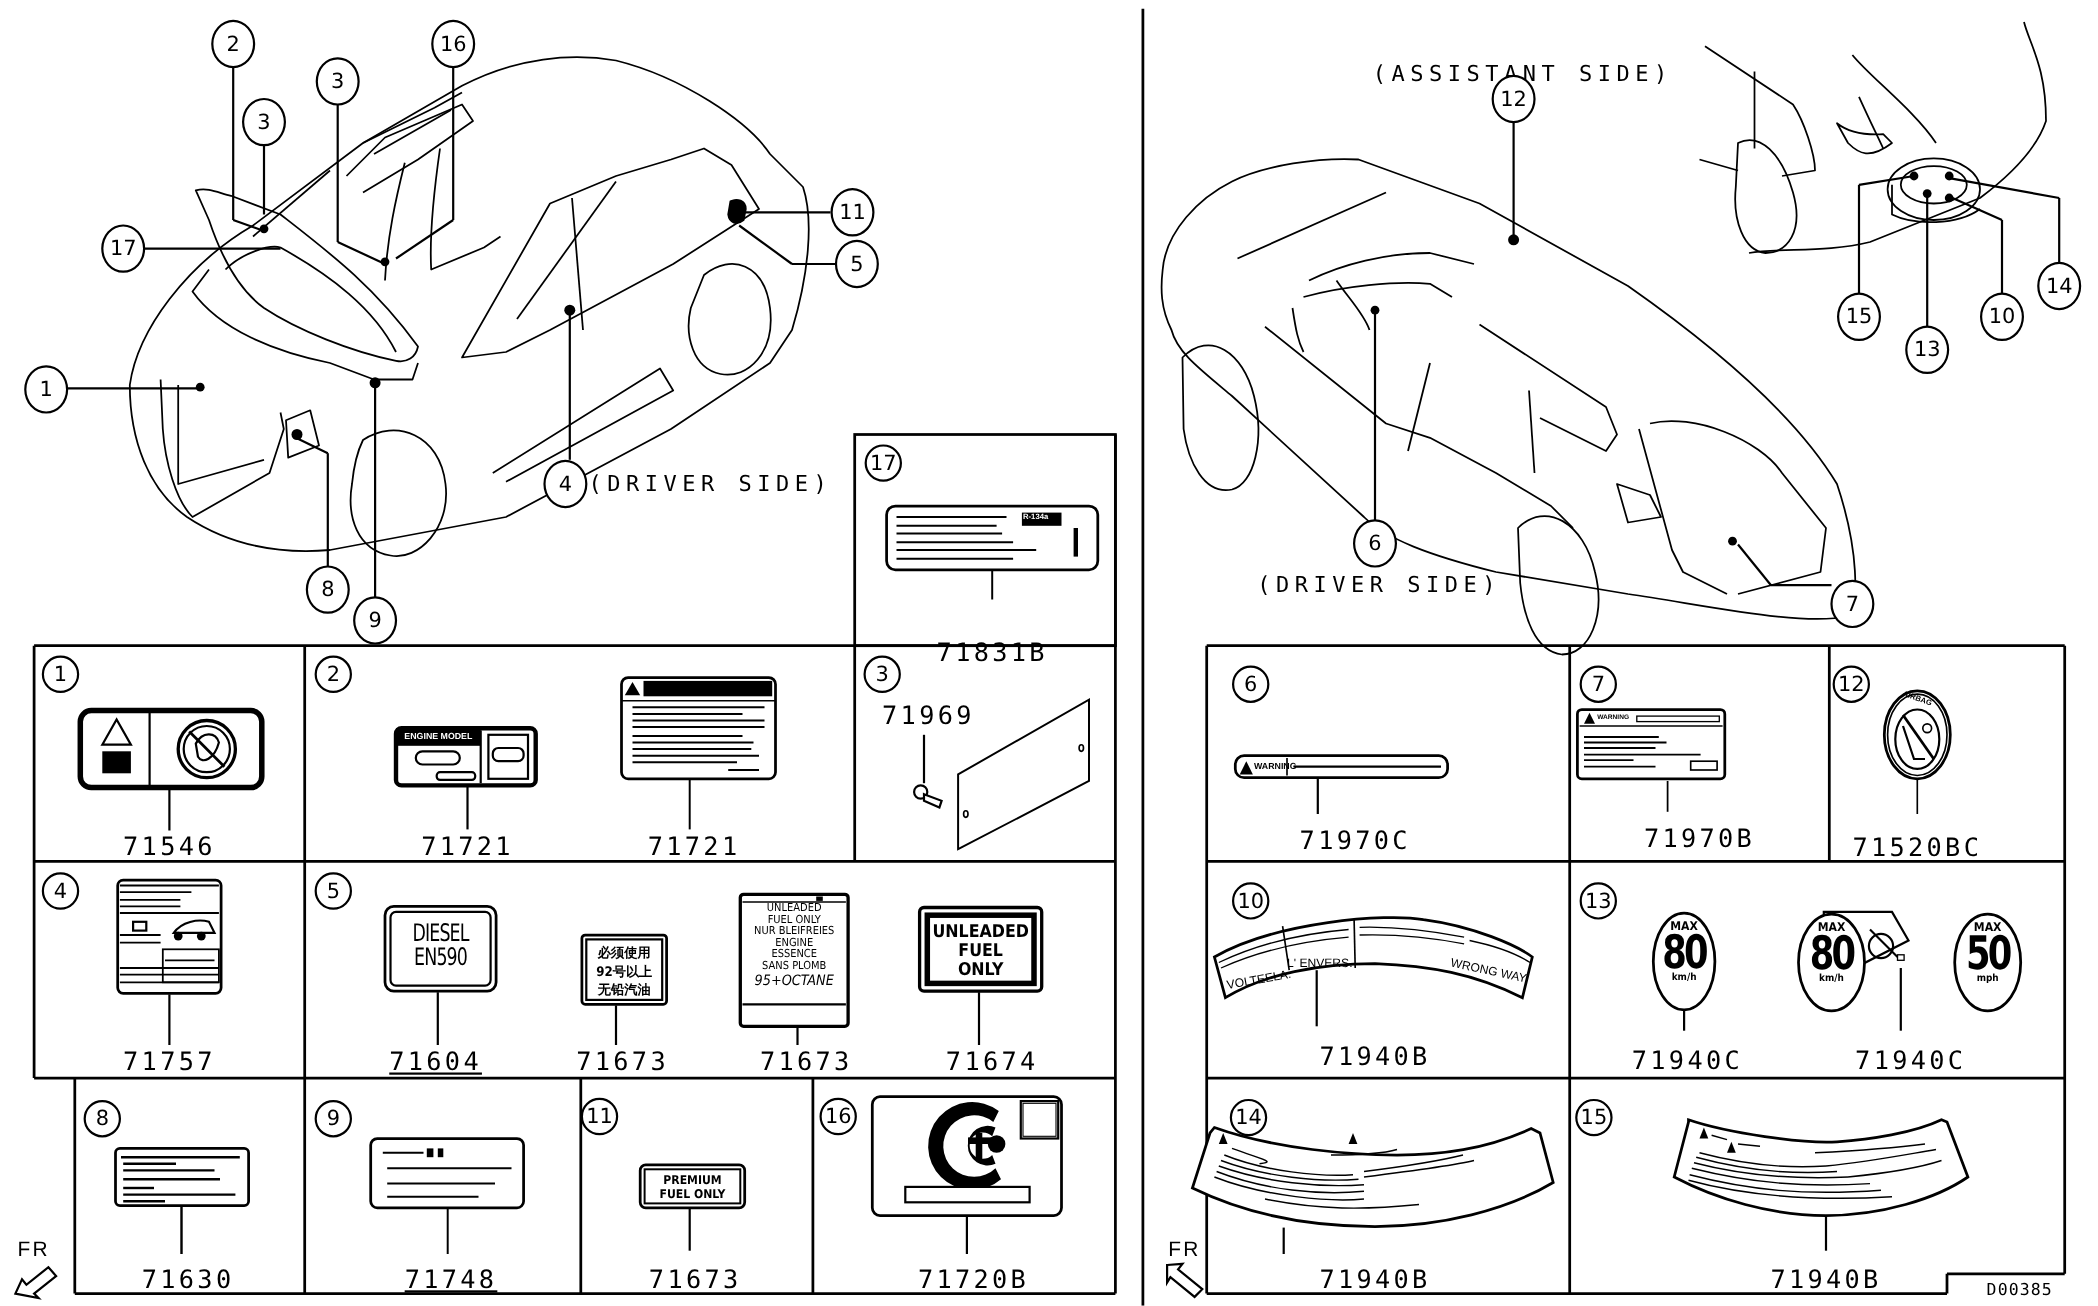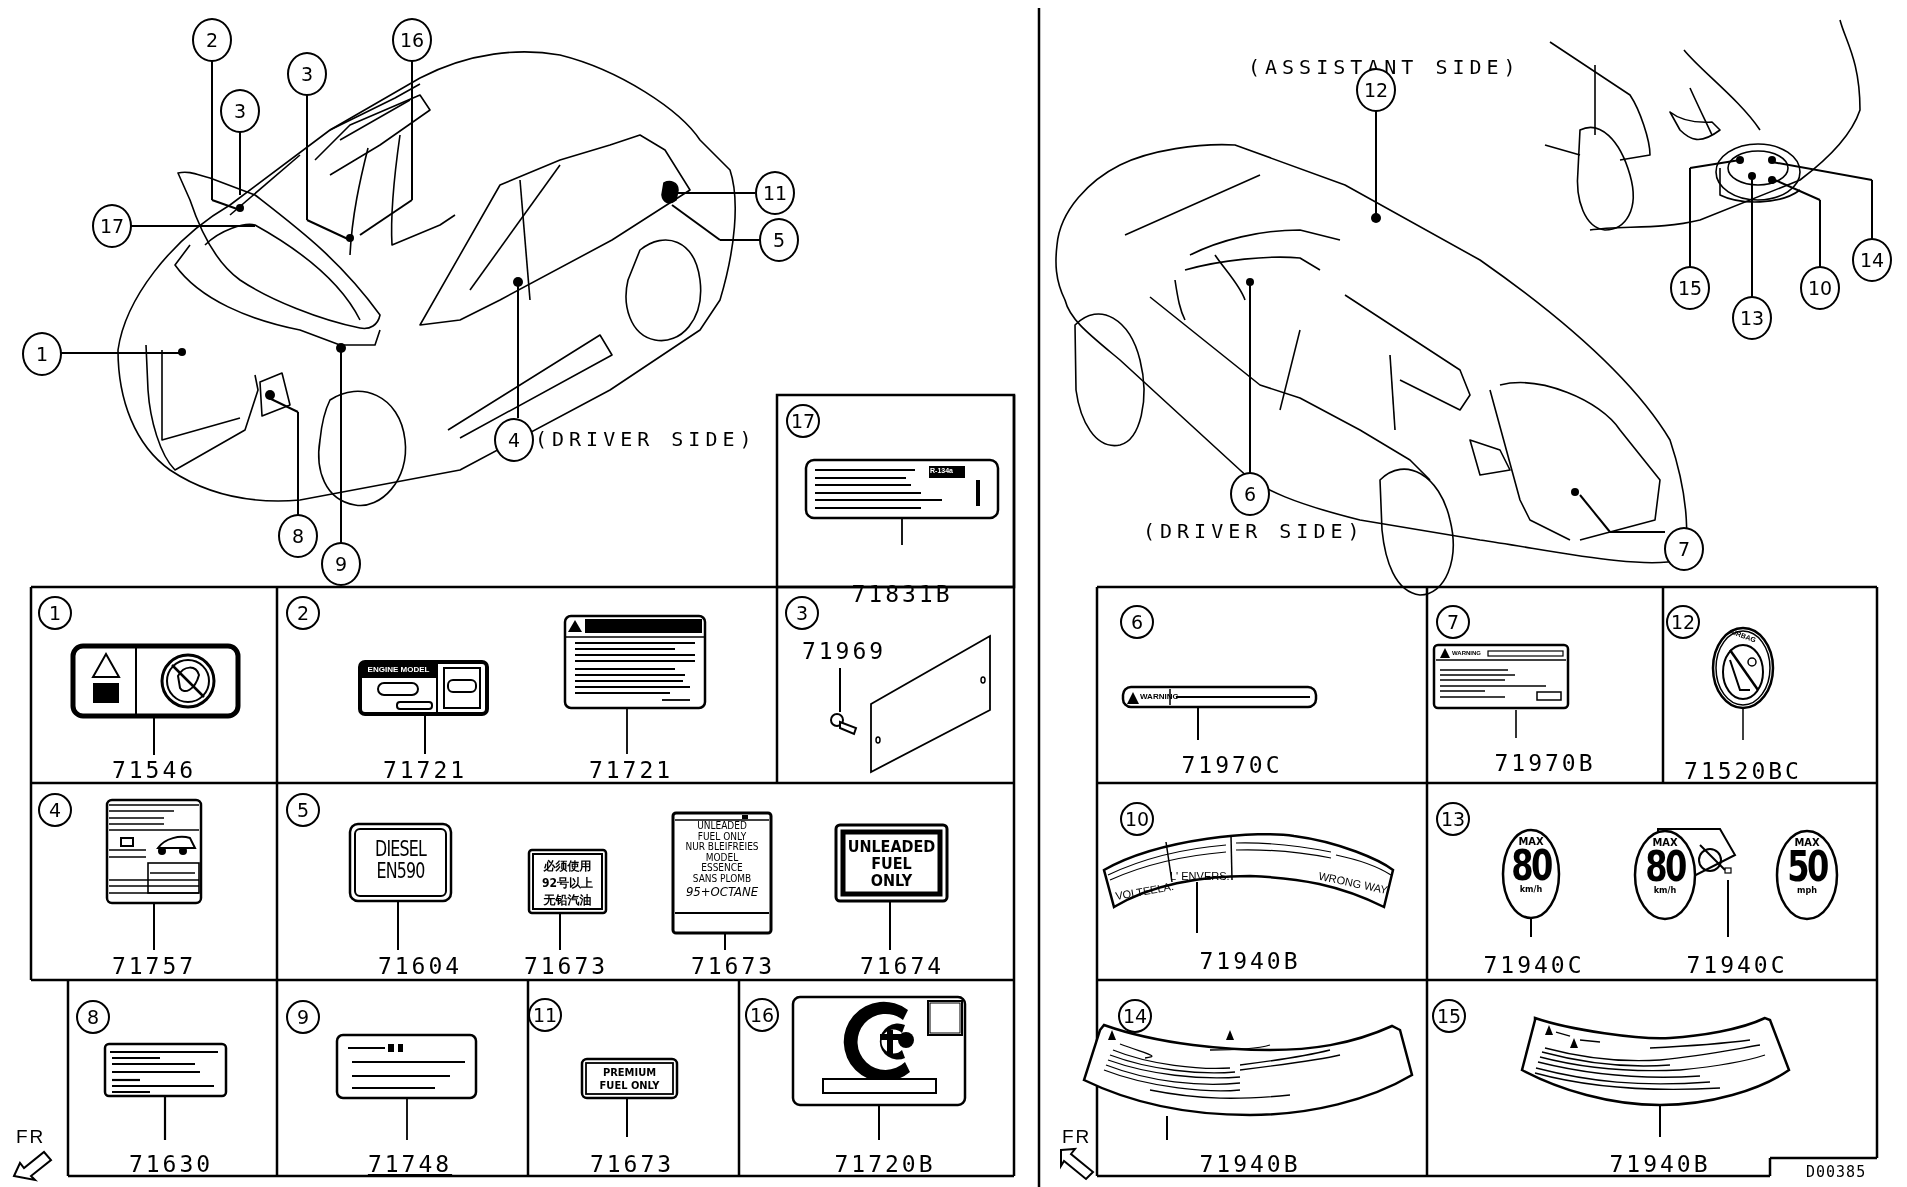--- a/index.html
+++ b/index.html
@@ -318,31 +318,31 @@
 </div>
 <div class="abs lbltxt" style="left:535px;top:858px;width:65px;font-size:12px;line-height:17px;">
   <div>必须使用</div>
   <div>92号以上</div>
   <div>无铅汽油</div>
 </div>
 <div class="abs lbltxt" style="left:675px;top:821px;width:94px;font-size:10px;font-weight:normal;line-height:10.5px;">
   <div>UNLEADED</div>
   <div>FUEL ONLY</div>
   <div>NUR BLEIFREIES</div>
-  <div>MODEL</div>
+  <div>ENGINE</div>
   <div>ESSENCE</div>
   <div>SANS PLOMB</div>
   <div style="font-size:13px;margin-top:3px;font-style:italic;">95+OCTANE</div>
 </div>
 <div class="abs lbltxt" style="left:845px;top:838px;width:93px;font-size:16px;line-height:17px;">
   <div>UNLEADED</div>
   <div>FUEL</div>
   <div>ONLY</div>
 </div>
-<div class="pn" style="left:420px;top:953px;">71604</div>
+<div class="pn" style="left:396px;top:953px;text-decoration:underline;">71604</div>
 <div class="pn" style="left:566px;top:953px;">71673</div>
 <div class="pn" style="left:733px;top:953px;">71673</div>
 <div class="pn" style="left:902px;top:953px;">71674</div>
 
 <div class="bubble cb" style="left:76px;top:1000px;">8</div>
 <svg width="1907" height="1187">
   <rect x="105" y="1044" width="121" height="52" rx="4" stroke="#000" stroke-width="2.5" fill="#fff"></rect>
   <g stroke="#000" stroke-width="2.2">
     <line x1="110" y1="1052" x2="218" y2="1052"></line>
       <line x1="112" y1="1058" x2="160" y2="1058"></line>

